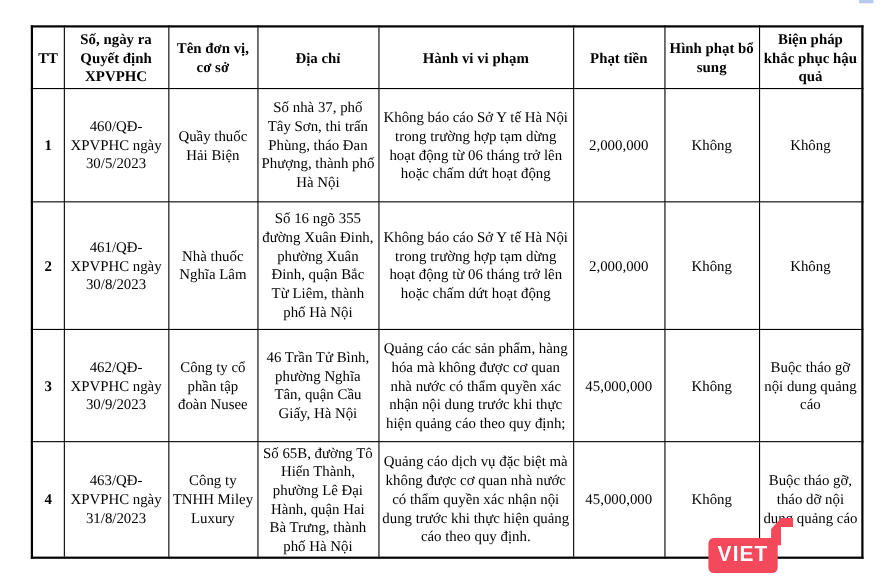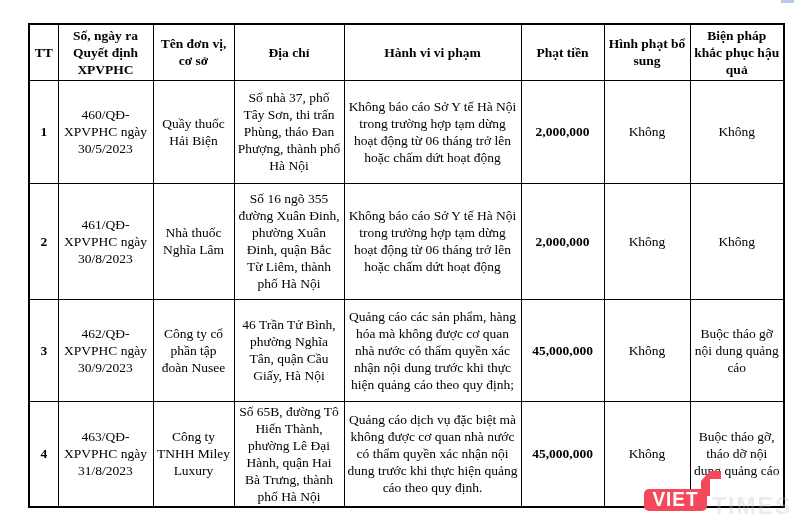--- a/index.html
+++ b/index.html
@@ -37,29 +37,29 @@
     line-height: 1.26;
     color: #000;
     overflow: hidden;
     word-wrap: break-word;
   }
   table.penalty-table th {
     font-weight: bold;
     font-size: 13.5px;
   }
   td.tt-cell { font-weight: bold; }
-  td.money-cell { font-weight: bold; font-size: 14px; }
+  td.money-cell { font-weight: normal; font-size: 14px; }
 
   
   .wm-logo {
     position: absolute;
     left: 644px;
     top: 489px;
     width: 63px;
-    height: 22px;
+    height: 32px;
     background: #f4485b;
     border-radius: 5px;
     display: flex;
     align-items: center;
     justify-content: center;
     z-index: 5;
   }
   .wm-logo-text {
     color: #ffffff;
     font-family: "Liberation Sans", sans-serif;
@@ -160,21 +160,20 @@
         <td>Công ty TNHH Miley Luxury</td>
         <td>Số 65B, đường Tô Hiến Thành, phường Lê Đại Hành, quận Hai Bà Trưng, thành phố Hà Nội</td>
         <td>Quảng cáo dịch vụ đặc biệt mà không được cơ quan nhà nước có thẩm quyền xác nhận nội dung trước khi thực hiện quảng cáo theo quy định.</td>
         <td class="money-cell">45,000,000</td>
         <td>Không</td>
         <td>Buộc tháo gỡ, tháo dỡ nội dung quảng cáo</td>
       </tr>
     </tbody>
   </table>
 
-  <div class="wm-faint-text">TIMES</div>
 
   <svg class="wm-ribbon" width="26" height="28" viewBox="0 0 26 28">
     <polygon points="3,28 3,13 12,3 23,3 23,11 12,11 12,28" fill="#f4485b"></polygon>
   </svg>
 
   <div class="wm-logo">
     <span class="wm-logo-text">VIET</span>
   </div>
 
   <div class="top-artifact"></div>

